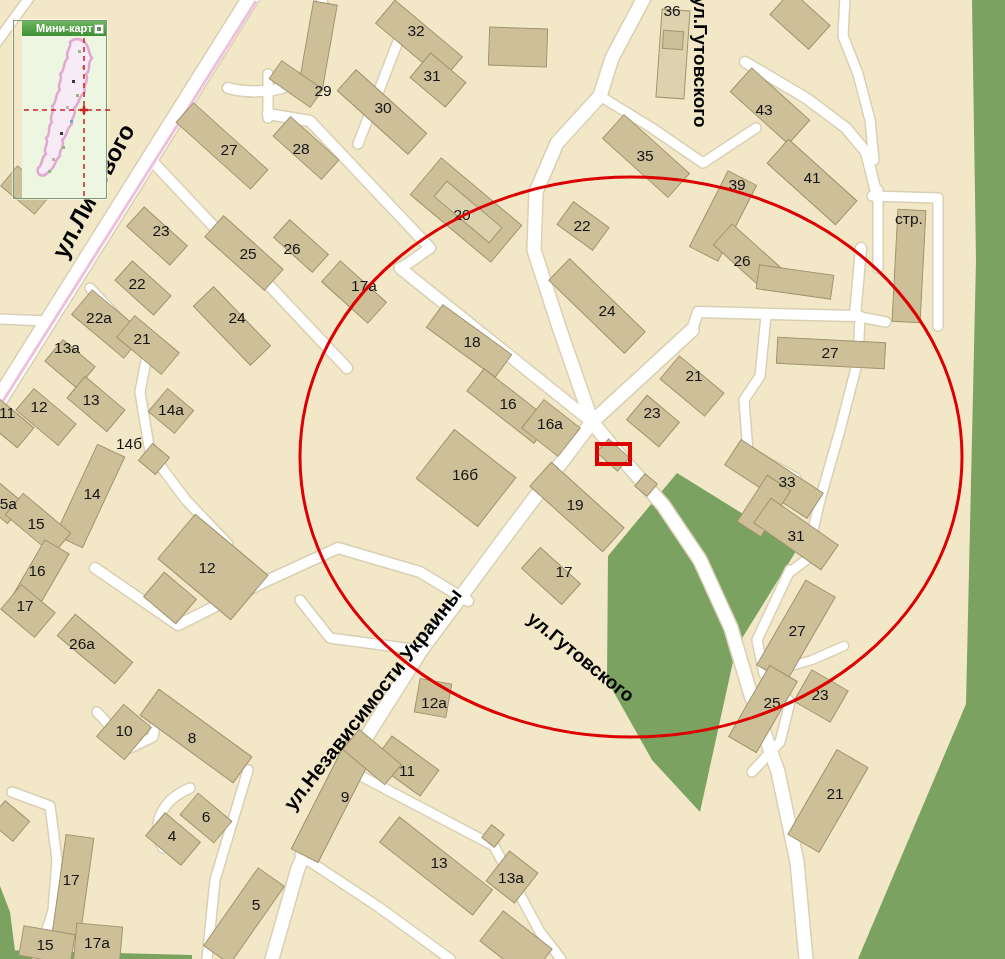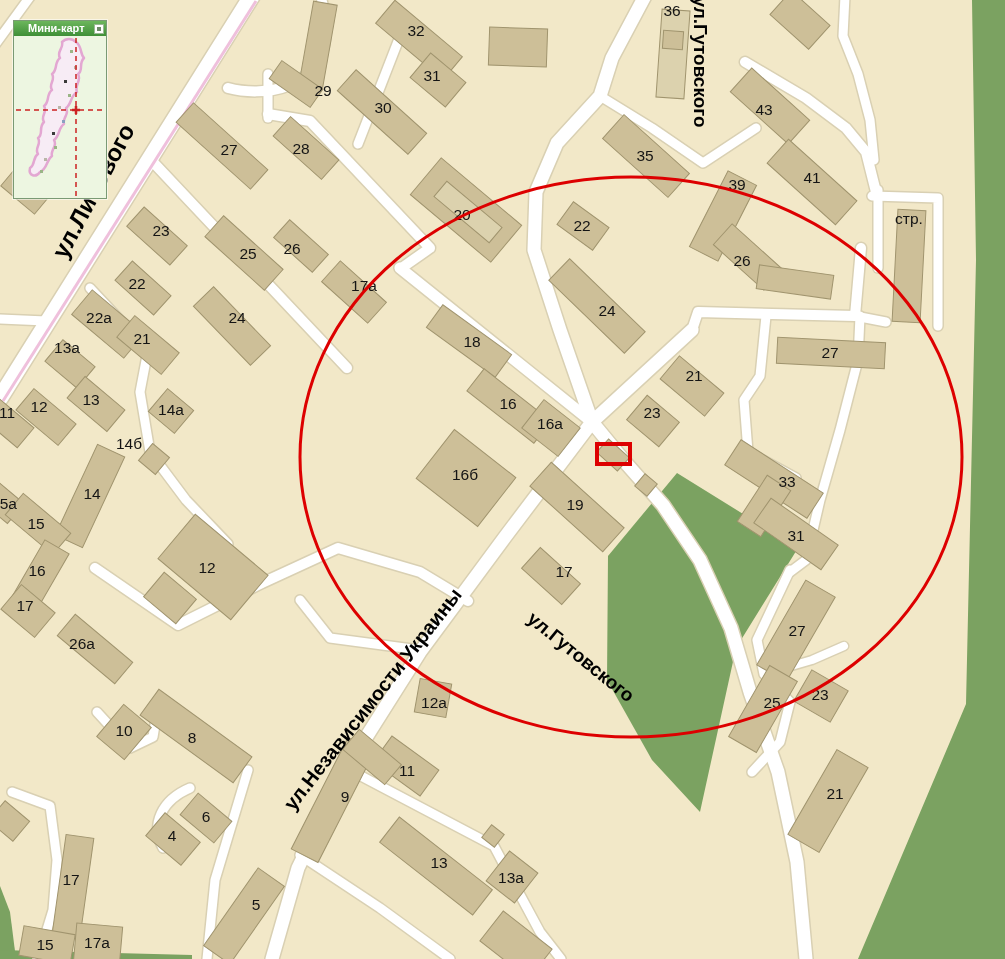--- a/index.html
+++ b/index.html
@@ -255,21 +255,21 @@
         <text x="699" y="62" text-anchor="middle" dominant-baseline="middle" font-size="19" class="street-label" transform="rotate(90 699 62)">ул.Гутовского</text>
         <text x="374" y="700" text-anchor="middle" dominant-baseline="middle" font-size="20" class="street-label" transform="rotate(-52 374 700)">ул.Независимости Украины</text>
         <text x="580" y="658" text-anchor="middle" dominant-baseline="middle" font-size="19" class="street-label" transform="rotate(39 580 658)">ул.Гутовского</text>
       </g>
     <g id="overlay-layer">
         <ellipse cx="631" cy="457" rx="331" ry="280" fill="none" stroke="#DD0000" stroke-width="3"></ellipse>
         <rect x="597" y="444" width="33" height="20" fill="none" stroke="#DD0000" stroke-width="4"></rect>
       </g>
   </svg>
 
-  <div id="minimap" style="left: 13px; top: 20px; width: 94px;">
+  <div id="minimap" style="left: 13px; top: 20px; width: 94px; padding-left: 8px;">
     <div id="mm-header">
       <span id="mm-title">Мини-карт</span>
       <span id="mm-close">
           <span class="dot"></span>
         </span>
     </div>
     <div id="mm-body" style="height: 162px; background: rgb(237, 246, 225);">
       <svg id="mm-svg" width="92" height="162" viewBox="0 0 92 162">
           <path d="M62,6 C68,10 66,18 70,22 C64,28 70,34 64,38 C68,44 60,50 63,56 C56,60 58,68 52,72 C56,78 48,82 50,88 C44,92 46,100 40,104 C44,110 36,114 38,120 C32,124 34,132 26,136 C22,142 14,140 16,132 C22,128 18,122 24,118 C20,112 28,108 24,102 C30,98 24,92 30,86 C26,80 34,76 30,70 C36,66 32,58 38,54 C34,48 42,44 38,38 C44,34 40,26 46,22 C42,16 50,12 48,6 C52,2 58,2 62,6 Z" fill="#f7ecf5" stroke="#e3a7d2" stroke-width="2.5" stroke-linejoin="round"></path>
           <rect x="56" y="14" width="3" height="3" fill="#9ab586"></rect>

